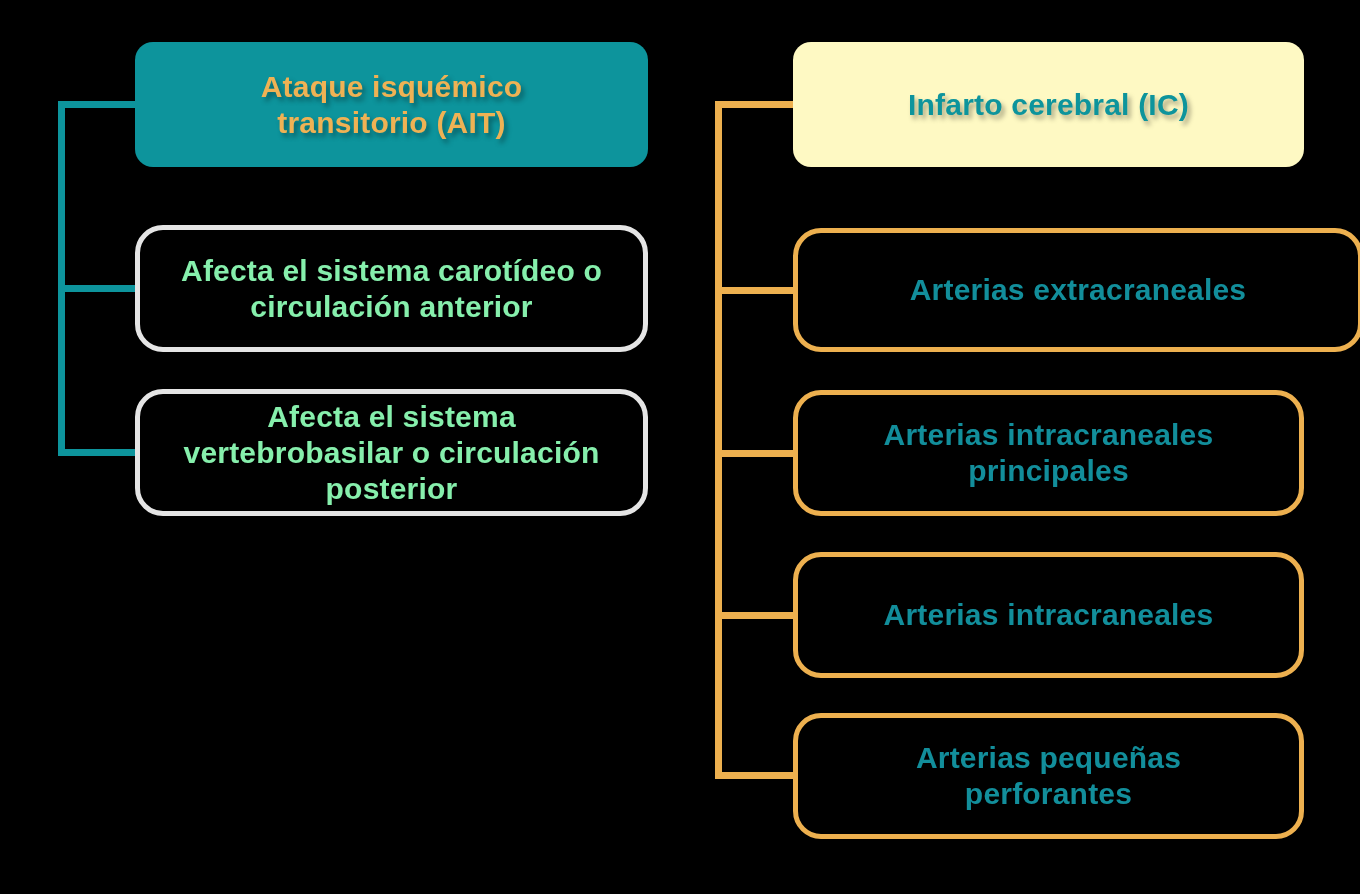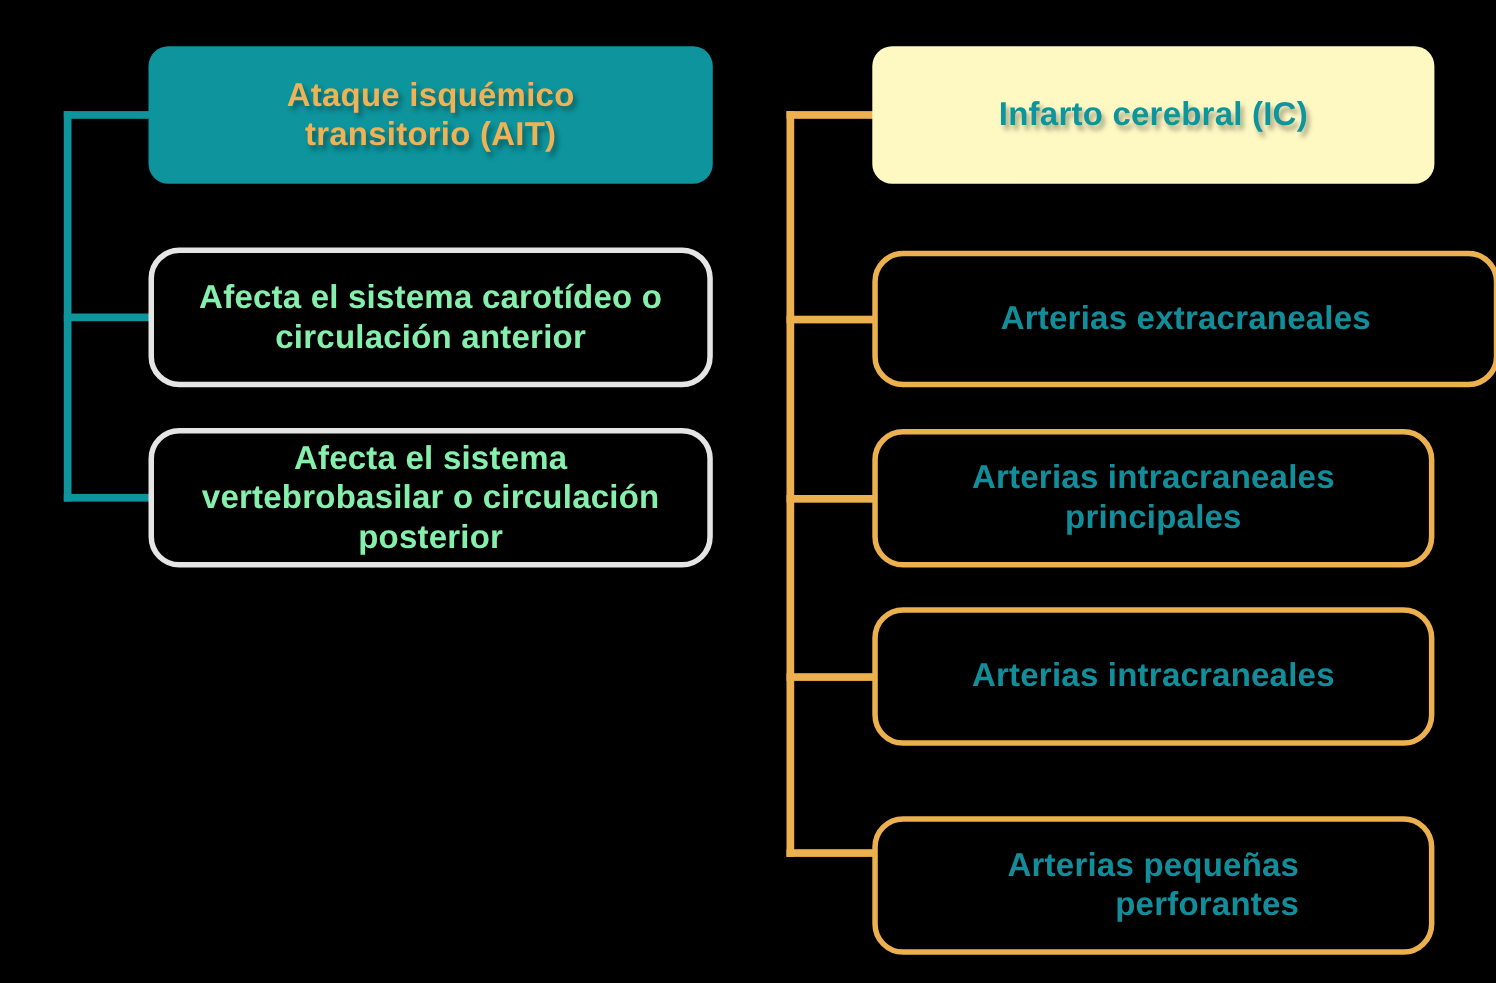--- a/index.html
+++ b/index.html
@@ -65,21 +65,21 @@
   .l-vline  { left: 58px;  top: 101px; width: 7px;   height: 355px; }
   .l-stub1  { left: 58px;  top: 101px; width: 79px;  height: 7px; }
   .l-stub2  { left: 58px;  top: 285px; width: 79px;  height: 7px; }
   .l-stub3  { left: 58px;  top: 449px; width: 79px;  height: 7px; }
 
   
   .r-header { left: 793px; top: 42px;  width: 511px; height: 125px; padding: 0 60px; }
   .r-child1 { left: 793px; top: 228px; width: 570px; height: 124px; padding: 0 8px; }
   .r-child2 { left: 793px; top: 390px; width: 511px; height: 126px; padding: 0 20px; text-align: center; }
   .r-child3 { left: 793px; top: 552px; width: 511px; height: 126px; padding: 0 20px; }
-  .r-child4 { left: 793px; top: 742px; width: 511px; height: 126px; padding: 0 20px; text-align: right; }
+  .r-child4 { left: 793px; top: 713px; width: 511px; height: 126px; padding: 0 20px; }
   .r-vline  { left: 715px; top: 101px; width: 7px;   height: 678px; }
   .r-stub1  { left: 715px; top: 101px; width: 80px;  height: 7px; }
   .r-stub2  { left: 715px; top: 287px; width: 80px;  height: 7px; }
   .r-stub3  { left: 715px; top: 450px; width: 80px;  height: 7px; }
   .r-stub4  { left: 715px; top: 612px; width: 80px;  height: 7px; }
   .r-stub5  { left: 715px; top: 772px; width: 80px;  height: 7px; }
 </style>
 </head>
 <body>
 

